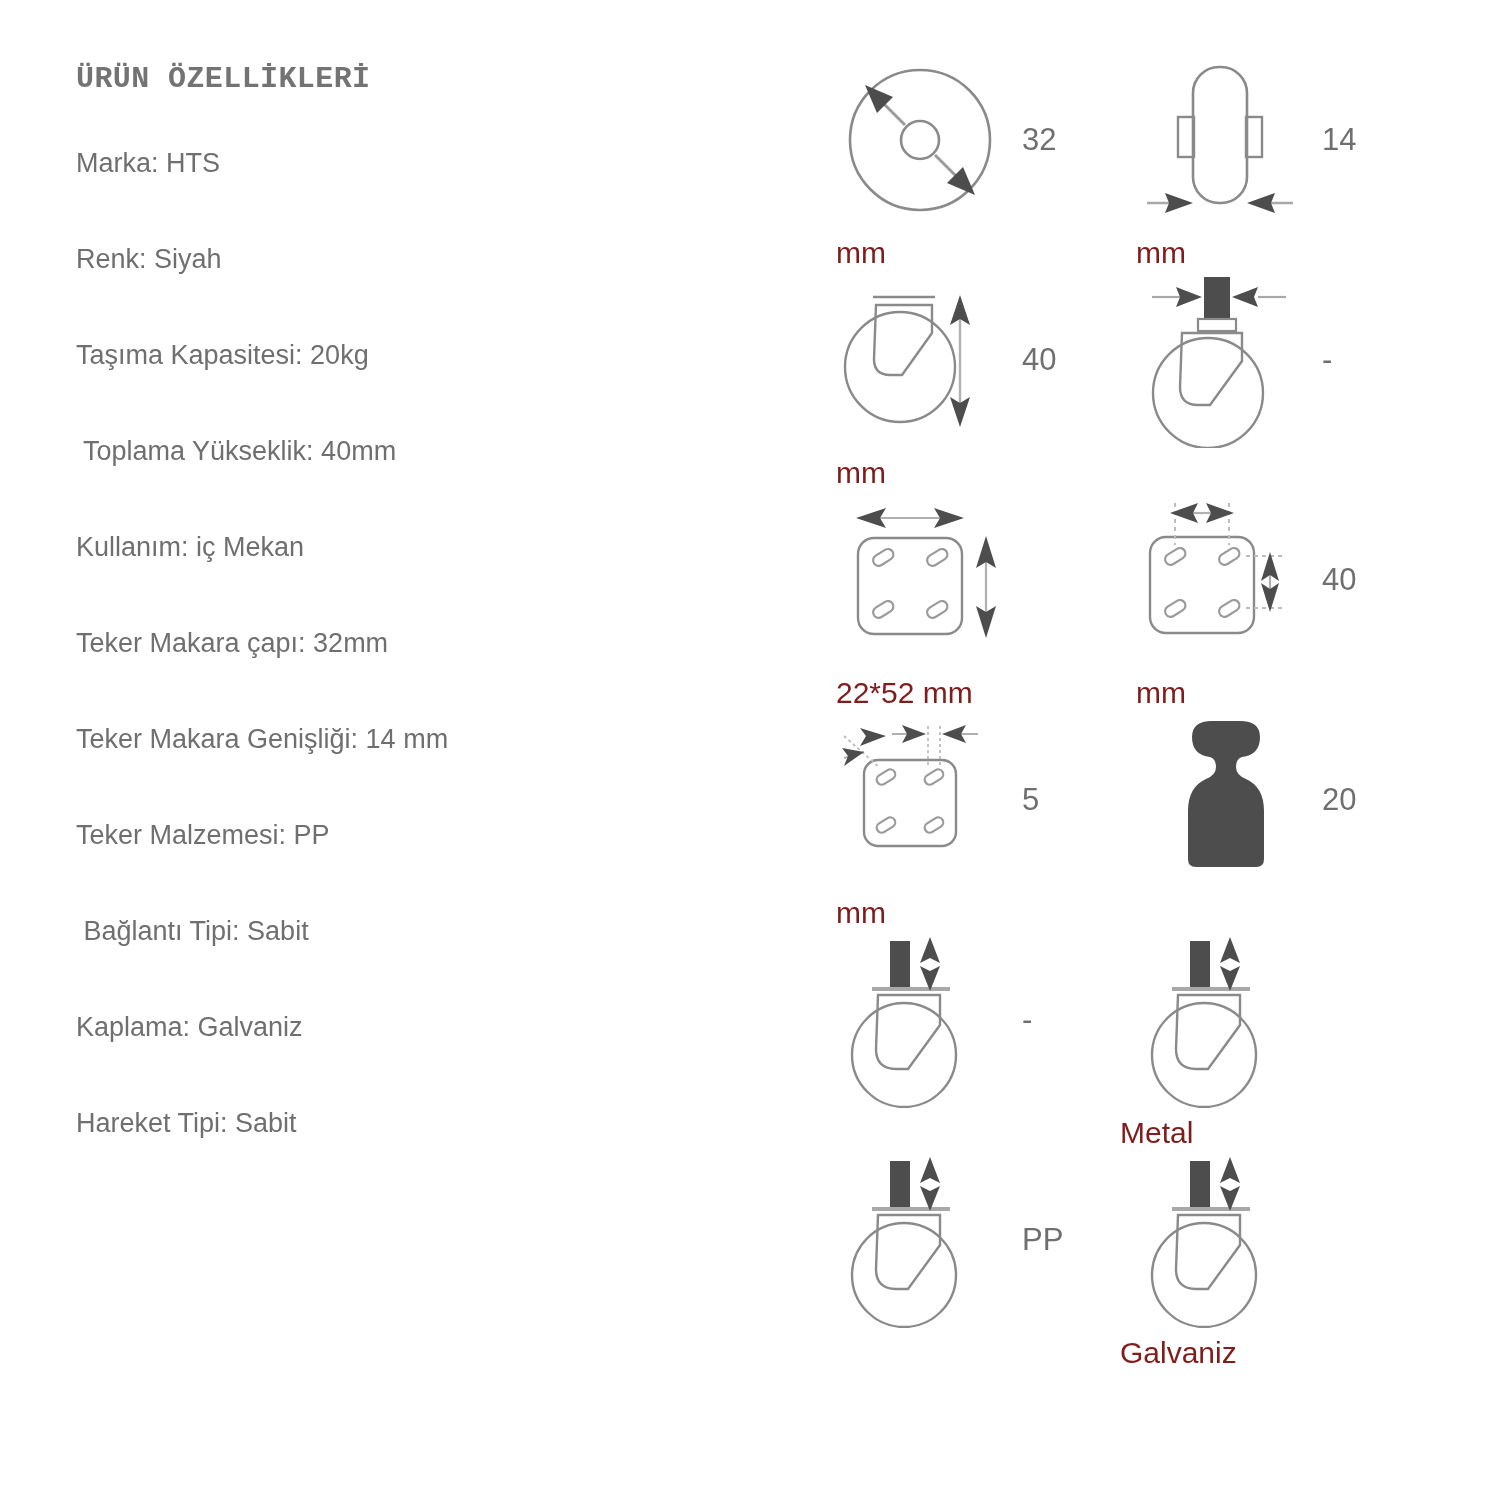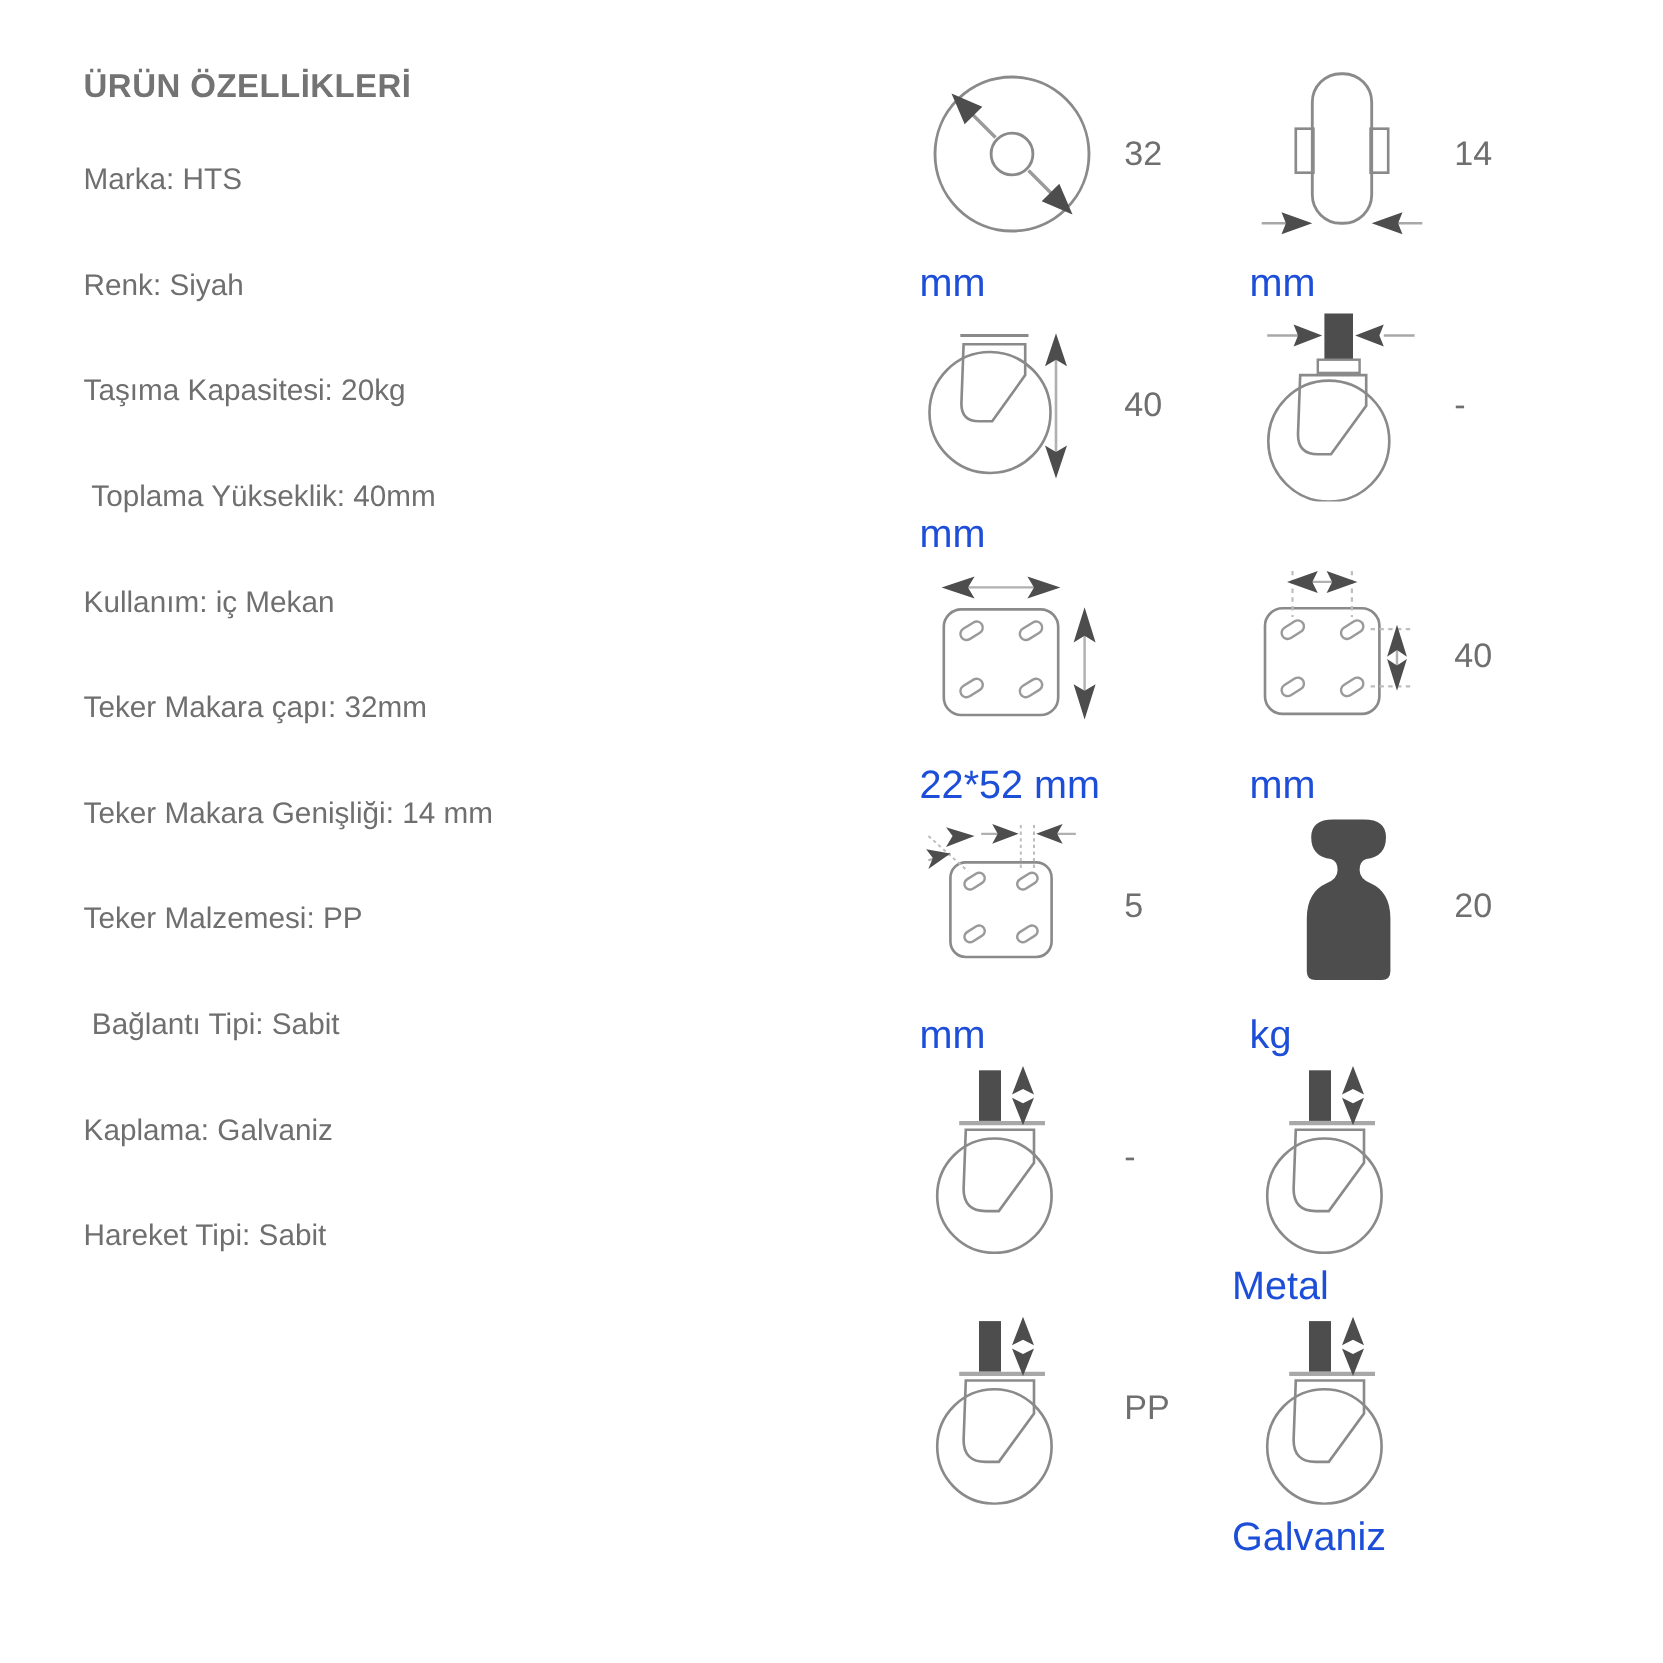--- a/index.html
+++ b/index.html
@@ -23,20 +23,21 @@
     top: 62px;
     width: 700px;
   }
   #spec-title {
     font-size: 30px;
     font-weight: bold;
     letter-spacing: 0.4px;
     color: #737373;
     margin: 0 0 54px 0;
     white-space: pre;
+    font-family: Liberation Mono, monospace;
   }
   .spec-line {
     font-size: 27px;
     line-height: 1;
     color: #6f6f6f;
     margin-bottom: 69px;
     white-space: pre;
   }
   .spec-line:last-child { margin-bottom: 0; }
 
@@ -68,22 +69,22 @@
     justify-content: center;
     align-items: center;
   }
   .icon-value {
     font-size: 31px;
     color: #6f6f6f;
     white-space: pre;
     margin-left: 2px;
   }
   .icon-unit {
-    font-size: 36px;
-    color: #1d4ed8;
+    font-size: 30px;
+    color: #7f1d1d;
     margin-top: 6px;
     padding-left: 16px;
     white-space: pre;
   }
   .icon-unit.center-lbl {
     padding-left: 0;
     text-align: left;
     width: 210px;
   }
   .icon-unit.blank { visibility: hidden; }
@@ -284,21 +285,20 @@
           <svg width="180" height="170" viewBox="0 0 180 170">
             <path d="M62 22 Q62 6 82 6 L110 6 Q130 6 130 22 Q130 40 112 42
                      Q106 44 106 52 Q106 60 116 64 Q134 72 134 96
                      L134 144 Q134 152 126 152 L66 152 Q58 152 58 144
                      L58 96 Q58 72 76 64 Q86 60 86 52 Q86 44 80 42
                      Q62 40 62 22 Z" fill="#4d4d4d"></path>
           </svg>
         </div>
         <div class="icon-value">20</div>
       </div>
-      <div class="icon-unit">kg</div>
     </div>
 
   </div>
 
   <div class="icon-row">
 
     <div class="icon-cell">
       <div class="icon-top">
         <div class="icon-art">
           <svg width="180" height="175" viewBox="0 0 180 175">

